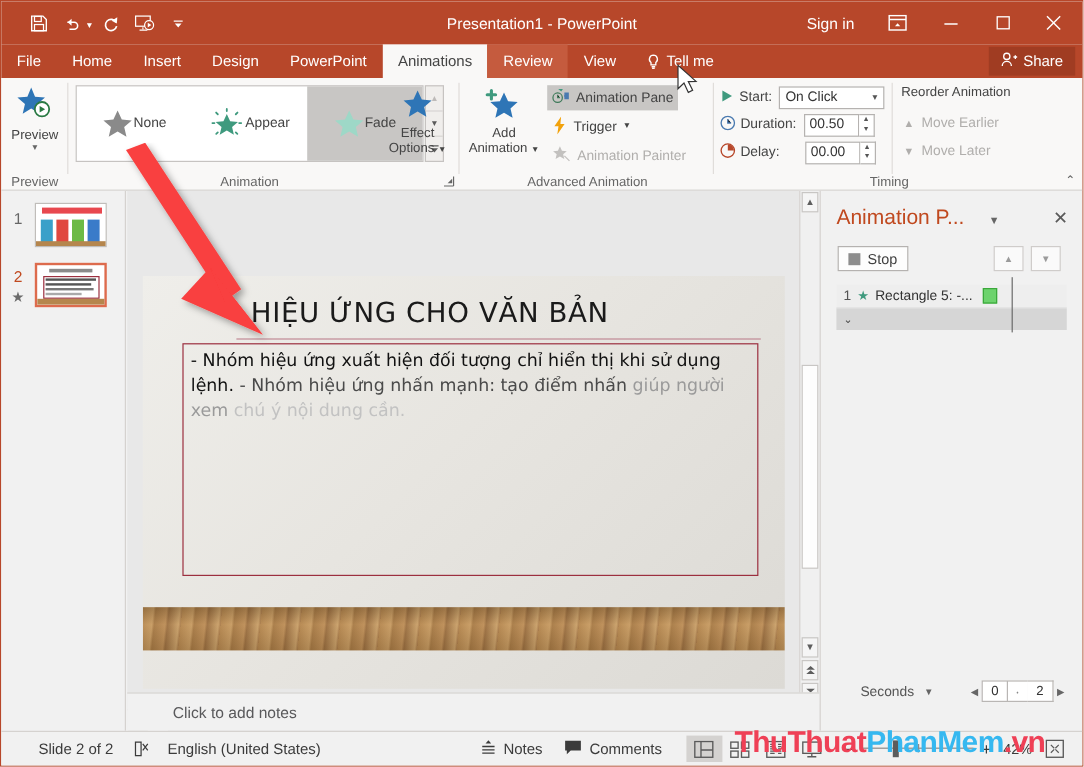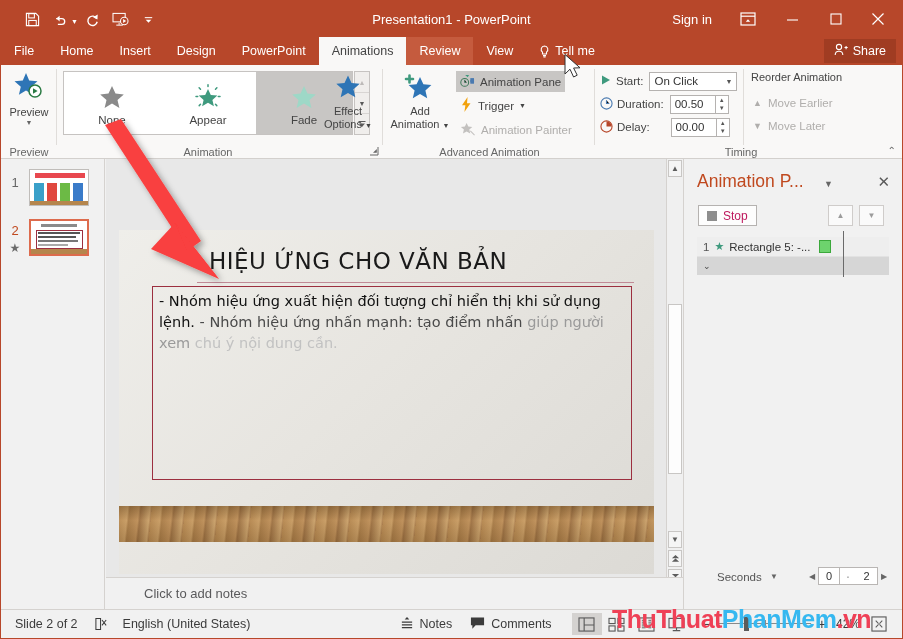--- a/index.html
+++ b/index.html
@@ -82,21 +82,21 @@
   .btn-preview .lbl { margin-top: 2px; }
   .btn-preview .dd { font-size: 7px; margin-top: 1px; color: #666; }
 
   
   .g-anim { left: 57px; width: 325px; }
   .gallery {
     position: absolute; left: 5px; top: 6px; width: 290px; height: 64px;
     border: 1px solid #c6c3c1; background: #fff; display: flex;
   }
   .gal-item {
-    width: 96px; height: 62px; display: flex; flex-direction: column;
+    width: 96px; height: 62px; display: flex; 
     align-items: center; justify-content: center; font-size: 11.5px; color: #444;
   }
   .gal-item.sel { background: #c8c6c4; }
   .gal-item .ic { height: 34px; display: flex; align-items: center; justify-content: center; }
   .gal-scroll {
     position: absolute; left: 296px; top: 6px; width: 16px; height: 64px;
     display: flex; flex-direction: column; border: 1px solid #c6c3c1; background: #f0eeec;
   }
   .gal-scroll div {
     flex: 1; display: flex; align-items: center; justify-content: center;
@@ -234,21 +234,21 @@
   }
   .ap-title {
     position: absolute; left: 13px; top: 12px; font-size: 17.5px; color: #c0491f;
   }
   .ap-dd { position: absolute; left: 140px; top: 20px; font-size: 9px; color: #666; }
   .ap-close { position: absolute; right: 12px; top: 14px; font-size: 15px; color: #5a5a5a; }
   .ap-stop {
     position: absolute; left: 14px; top: 46px; height: 21px; min-width: 58px;
     border: 1px solid #b5b2b0; background: #fdfdfd;
     display: flex; align-items: center; gap: 6px; padding: 0 8px;
-    font-size: 12px; color: #be185d;
+    font-size: 12px; color: #404040;
   }
   .ap-stop .sq { width: 10px; height: 10px; background: #8d8d8d; }
   .ap-upd { position: absolute; top: 46px; width: 25px; height: 21px;
             border: 1px solid #cfccca; background: #fafafa;
             display: flex; align-items: center; justify-content: center; font-size: 8px; color: #9b9b9b; }
   .ap-list { position: absolute; left: 13px; right: 13px; top: 78px; height: 40px; }
   .ap-item {
     height: 20px; background: #eeeeee; border-bottom: 1px solid #e2e2e2;
     display: flex; align-items: center; gap: 5px; padding-left: 6px; font-size: 11.5px; color: #333;
   }
@@ -684,21 +684,21 @@
     <div class="ap-scale">
       <span class="arr">◀</span>
       <span class="cell">0</span>
       <span class="cell mid">ꞏ</span>
       <span class="cell last">2</span>
       <span class="arr">▶</span>
     </div>
   </div>
 
   <div class="statusbar">
-    <div class="sb-item" style="margin-left:14px">Slide 2 of 2</div>
+    <div class="sb-item" style="margin-left:31px">Slide 2 of 2</div>
     <div class="sb-item" style="margin-left:16px">
       <svg width="15" height="14" viewBox="0 0 16 15">
           <path fill="none" stroke="#3b3b3b" stroke-width="1.1" d="M2 1.5h5v12H2z"></path>
           <path stroke="#3b3b3b" stroke-width="1.1" d="M8.5 3.2 13 9M13 3.2 8.5 9"></path>
         </svg>
     </div>
     <div class="sb-item" style="margin-left:14px">English (United States)</div>
 
     <div class="sb-right">
       <div class="sb-item" style="margin-right:18px">

